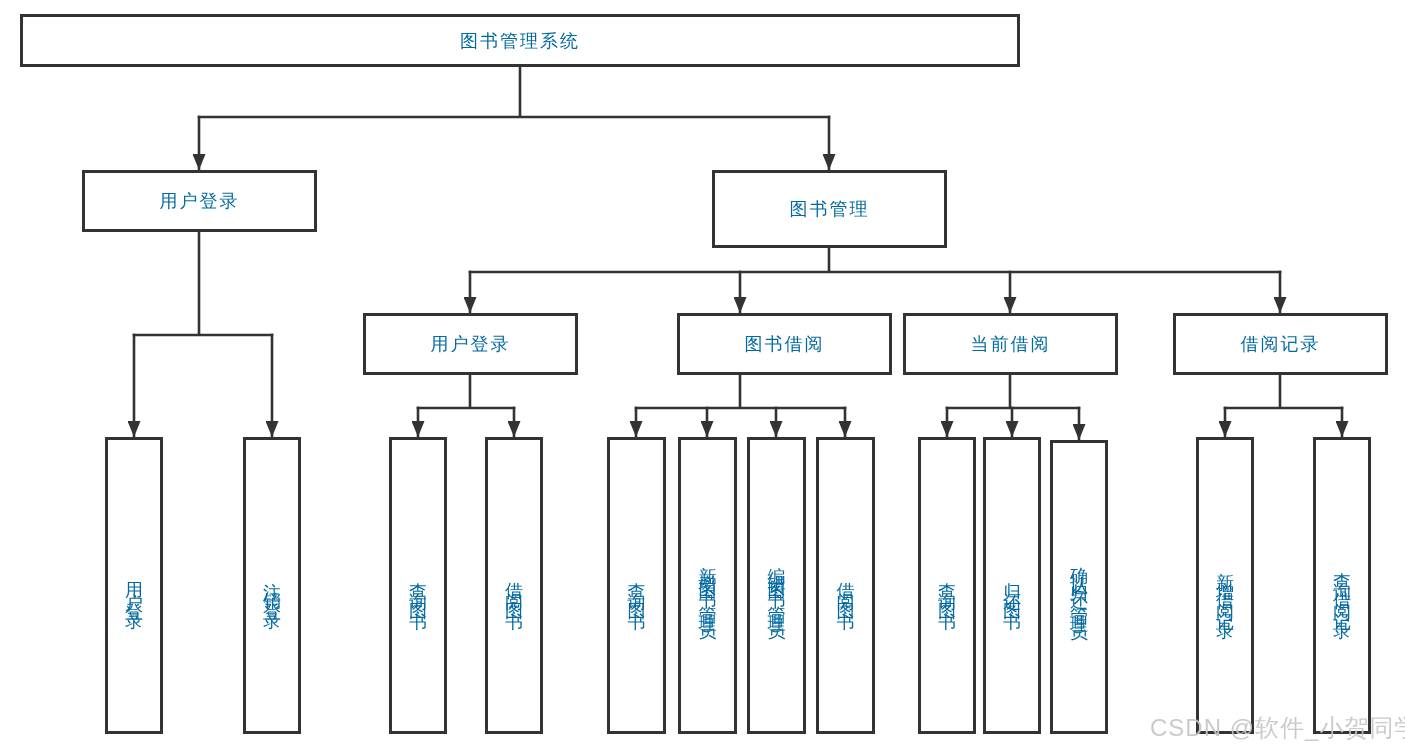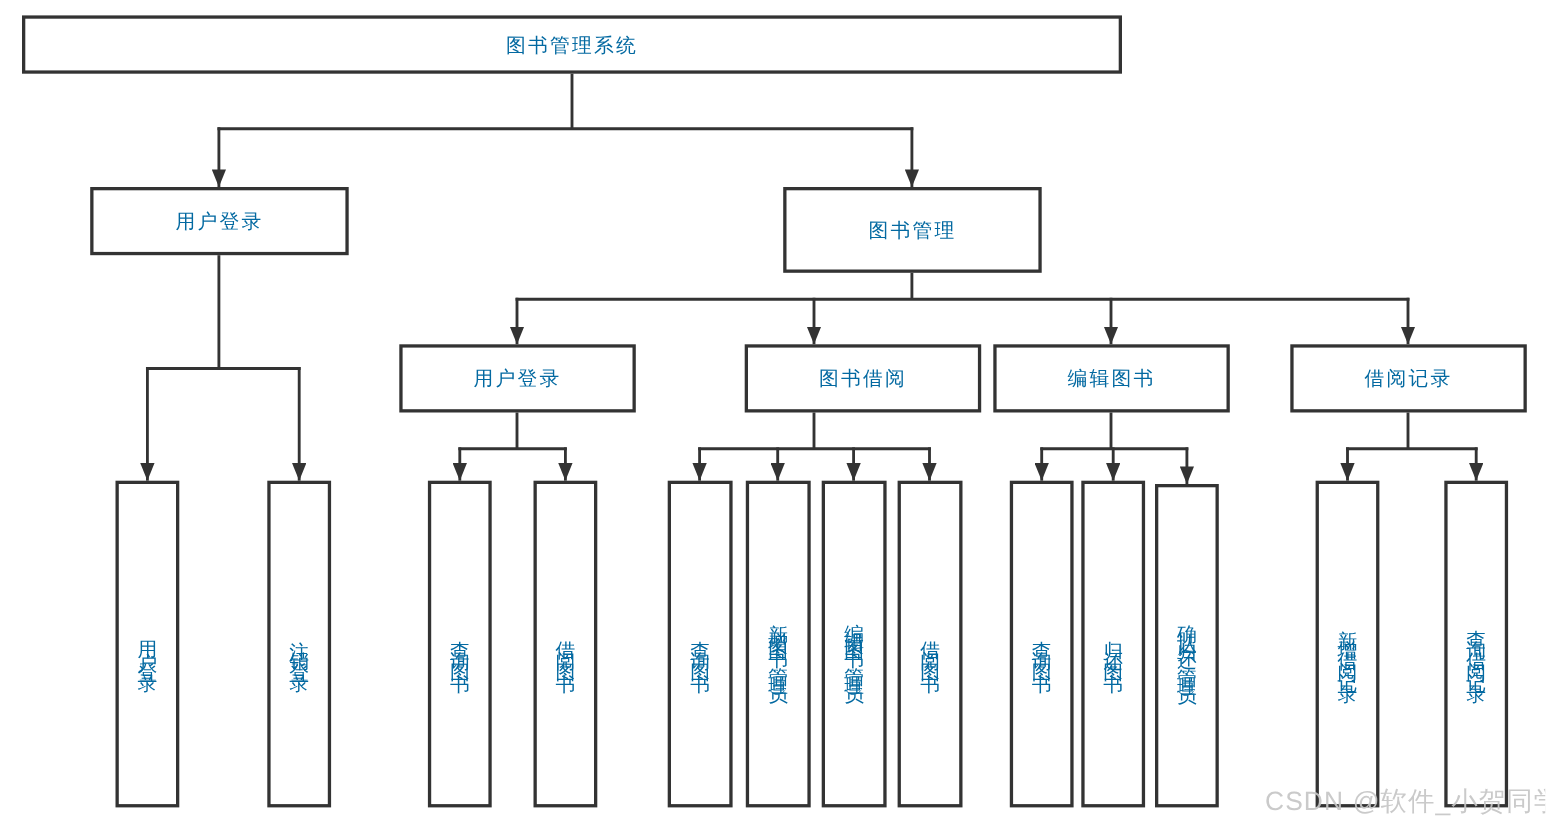--- a/index.html
+++ b/index.html
@@ -84,21 +84,21 @@
     </g>
   </svg>
 
   <div class="node" style="left:20px;top:14px;width:1000px;height:53px;">图书管理系统</div>
 
   <div class="node" style="left:82px;top:170px;width:235px;height:62px;">用户登录</div>
   <div class="node" style="left:712px;top:170px;width:235px;height:78px;">图书管理</div>
 
   <div class="node" style="left:363px;top:313px;width:215px;height:62px;">用户登录</div>
   <div class="node" style="left:633px;top:313px;width:215px;height:62px;margin-left:44px;">图书借阅</div>
-  <div class="node" style="left:903px;top:313px;width:215px;height:62px;">编辑图书</div>
+  <div class="node" style="left:903px;top:313px;width:215px;height:62px;">当前借阅</div>
   <div class="node" style="left:1173px;top:313px;width:215px;height:62px;text-align:right;">借阅记录</div>
 
   <div class="node vnode" style="left:105px;top:437px;width:58px;height:297px;">用户登录</div>
   <div class="node vnode" style="left:243px;top:437px;width:58px;height:297px;">注销登录</div>
 
   <div class="node vnode" style="left:389px;top:437px;width:58px;height:297px;">查询图书</div>
   <div class="node vnode" style="left:485px;top:437px;width:58px;height:297px;">借阅图书</div>
 
   <div class="node vnode" style="left:607px;top:437px;width:59px;height:297px;">查询图书</div>
   <div class="node vnode" style="left:678px;top:437px;width:59px;height:297px;letter-spacing:8px;">新增图书（管理员）</div>

